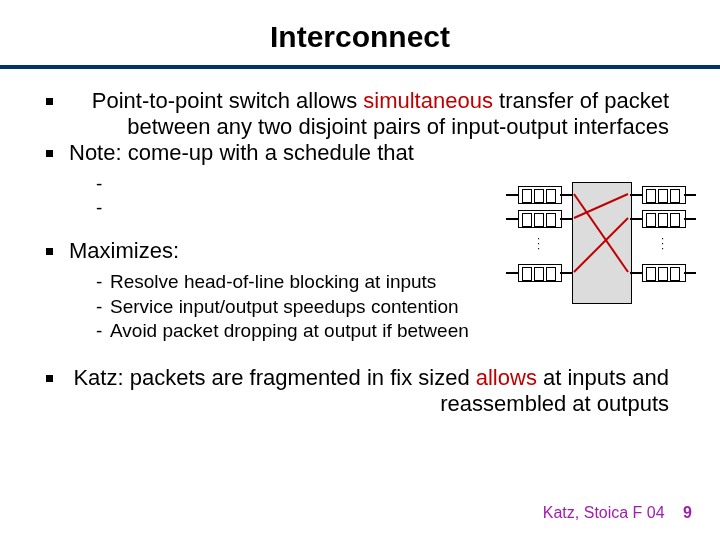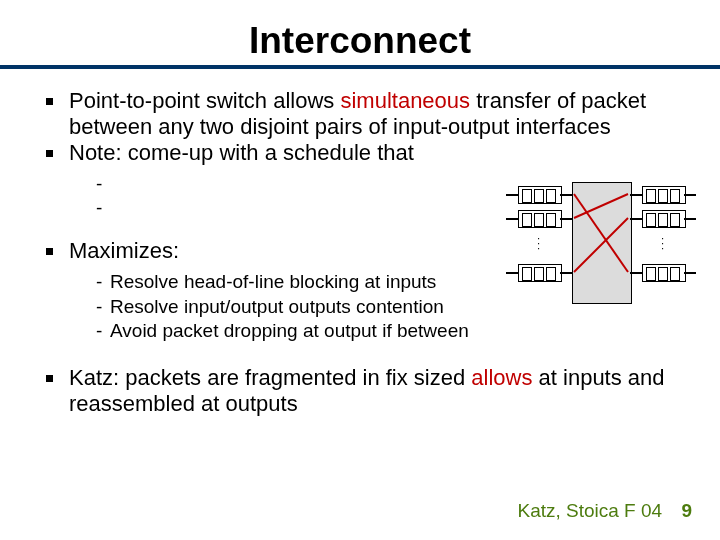--- a/index.html
+++ b/index.html
@@ -17,21 +17,21 @@
     height: 540px;
     position: relative;
     box-sizing: border-box;
   }
   .title {
     position: absolute;
     top: 20px;
     left: 0;
     width: 100%;
     text-align: center;
-    font-size: 37px;
+    font-size: 30px;
     font-weight: bold;
     color: #000;
   }
   .hr {
     position: absolute;
     top: 65px;
     left: 0;
     width: 100%;
     height: 4px;
     background: #003366;
@@ -40,20 +40,21 @@
     position: absolute;
     top: 88px;
     left: 46px;
     width: 634px;
     line-height: 1.18;
   }
   .bullet-row {
     display: flex;
     align-items: flex-start;
     margin-bottom: 0px;
+    text-align: right;
   }
   .sq {
     width: 7px;
     height: 7px;
     background: #000;
     margin-top: 10px;
     margin-right: 16px;
     flex-shrink: 0;
   }
   .lvl1 {
@@ -128,22 +129,22 @@
     position: absolute;
     height: 2px;
     background: #000;
   }
   .cross line { stroke: #c00000; stroke-width: 2; }
 
   .footer {
     position: absolute;
     bottom: 18px;
     right: 28px;
-    font-size: 19px;
-    color: #4d7c0f;
+    font-size: 16px;
+    color: #a21caf;
   }
   .footer .page {
     font-weight: bold;
     margin-left: 14px;
   }
 </style>
 </head>
 <body>
 
 <div class="slide">
@@ -180,21 +181,21 @@
       <div class="lvl1">Maximizes:</div>
     </div>
 
     <div class="sub-block">
       <div class="sub-row">
           <div class="dash">-</div>
           <div>Resolve head-of-line blocking at inputs</div>
         </div>
       <div class="sub-row">
           <div class="dash">-</div>
-          <div>Resolve input/output outputs contention</div>
+          <div>Service input/output speedups contention</div>
         </div>
       <div class="sub-row">
           <div class="dash">-</div>
           <div>Avoid packet dropping at output if between</div>
         </div>
     </div>
 
     <div class="gap-lg"></div>
 
     <div class="bullet-row">

